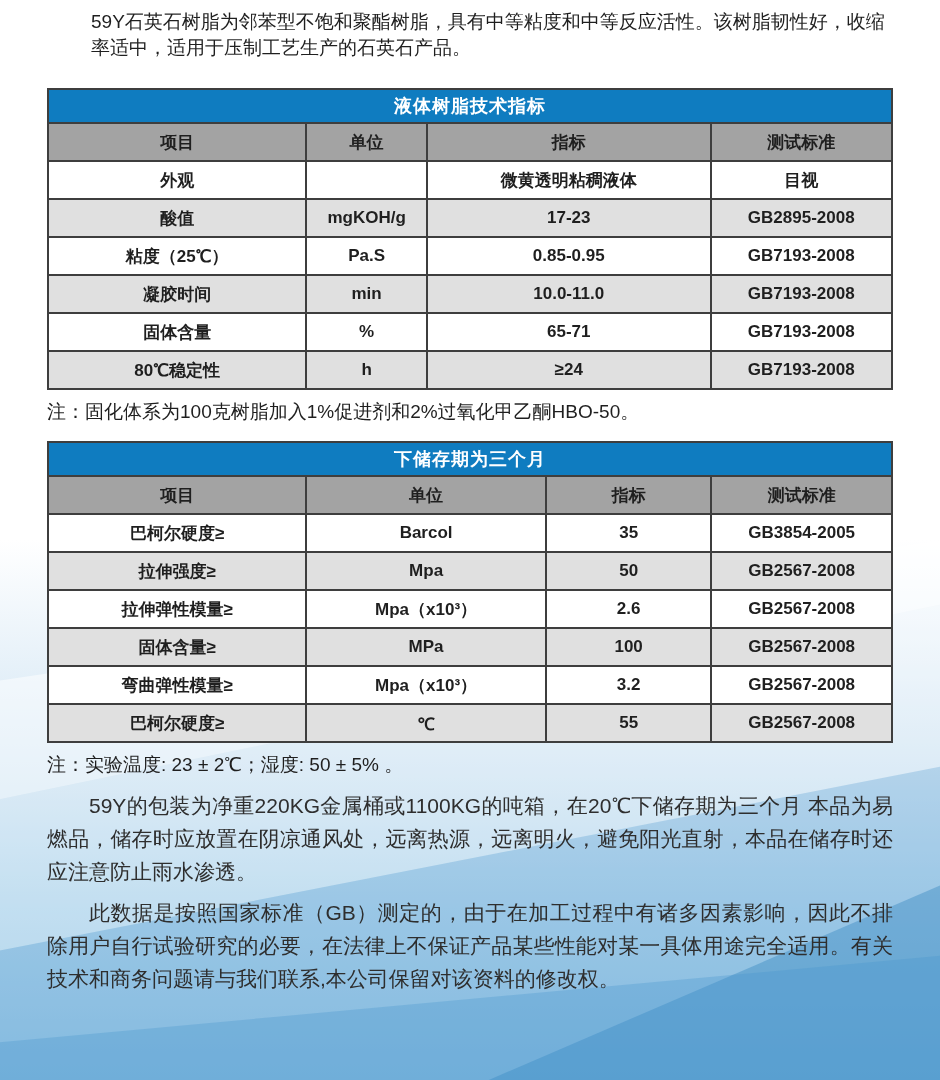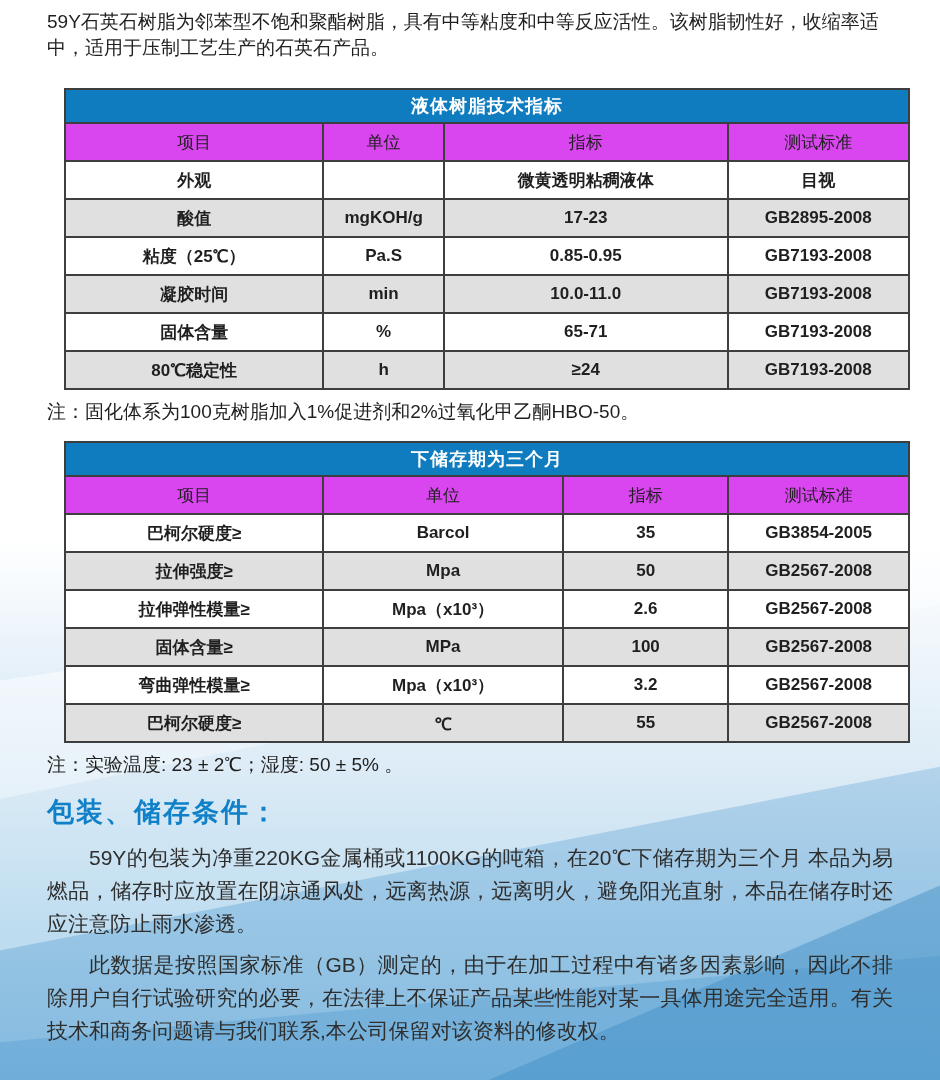--- a/index.html
+++ b/index.html
@@ -12,40 +12,40 @@
   }
   .bg-shape { position:absolute; left:0; top:0; width:940px; height:1080px; z-index:0; pointer-events:none; }
   .shape-light-band   { background:rgba(255,255,255,0.50); clip-path:polygon(0 63%, 100% 50%, 100% 56%, 0 74%); }
   .shape-mid-band     { background:rgba(255,255,255,0.25); clip-path:polygon(0 74%, 100% 56%, 100% 71%, 0 88%); }
   .shape-low-band     { background:rgba(108,170,214,0.30); clip-path:polygon(0 88%, 100% 71%, 100% 100%, 0 100%); }
   .shape-right-wedge  { background:rgba(44,130,190,0.38);  clip-path:polygon(52% 100%, 100% 82%, 100% 100%); }
   .shape-bottom-strip { background:rgba(70,150,205,0.32);  clip-path:polygon(0 96.5%, 100% 88.5%, 100% 100%, 0 100%); }
 
   .content { position:relative; z-index:1; padding:9px 47px 0 47px; }
 
-  .intro { font-size:19px; line-height:26px; color:#1f1f1f; }
-
-  .table-wrap { width:100%;margin-left:17px; }
+  .intro { font-size:19px; line-height:26px; color:#1f1f1f;margin-left:44px; }
+
+  .table-wrap { width:100%; }
   .tw1 { margin-top:27px; }
   .tw2 { margin-top:18px; }
   .table-title {
     height:34px; line-height:32px;
     background:#0f7cc0; color:#ffffff;
     text-align:center; font-size:18px; font-weight:bold; letter-spacing:1px;
     border:2px solid #3e3e3e; border-bottom:none;
   }
   table.spec-table { width:100%; border-collapse:collapse; table-layout:fixed; }
   table.spec-table th, table.spec-table td {
     border:2px solid #3e3e3e;
     height:38px;
     text-align:center; vertical-align:middle;
     font-size:17px; color:#1f1f1f;
     overflow:hidden; white-space:nowrap;font-weight:bold;
   }
-  table.spec-table thead th { background:#d946ef; font-weight:normal; }
+  table.spec-table thead th { background:#a3a3a3; font-weight:bold; }
   table.spec-table tbody tr:nth-child(odd)  td { background:#ffffff; }
   table.spec-table tbody tr:nth-child(even) td { background:#e0e0e0; }
   .t2 tbody tr:nth-child(odd) td { background:#f7fafd; }
 
   .t1 .c1{width:30.6%} .t1 .c2{width:14.3%} .t1 .c3{width:33.6%} .t1 .c4{width:21.5%}
   .t2 .c1{width:30.6%} .t2 .c2{width:28.4%} .t2 .c3{width:19.6%} .t2 .c4{width:21.4%}
 
   .note { margin-top:10px; font-size:19px; line-height:23px; color:#1f1f1f; }
 
   .storage-heading {
@@ -185,18 +185,17 @@
             <td>℃</td>
             <td>55</td>
             <td>GB2567-2008</td>
           </tr>
         </tbody>
     </table>
   </div>
 
   <p class="note">注：实验温度: 23 ± 2℃；湿度: 50 ± 5% 。</p>
 
-  <h2 class="storage-heading">包装、储存条件：</h2>
 
   <p class="body-para p1">59Y的包装为净重220KG金属桶或1100KG的吨箱，在20℃下储存期为三个月 本品为易燃品，储存时应放置在阴凉通风处，远离热源，远离明火，避免阳光直射，本品在储存时还应注意防止雨水渗透。</p>
   <p class="body-para p2">此数据是按照国家标准（GB）测定的，由于在加工过程中有诸多因素影响，因此不排除用户自行试验研究的必要，在法律上不保证产品某些性能对某一具体用途完全适用。有关技术和商务问题请与我们联系,本公司保留对该资料的修改权。</p>
 
 </div>
 
 </body></html>

